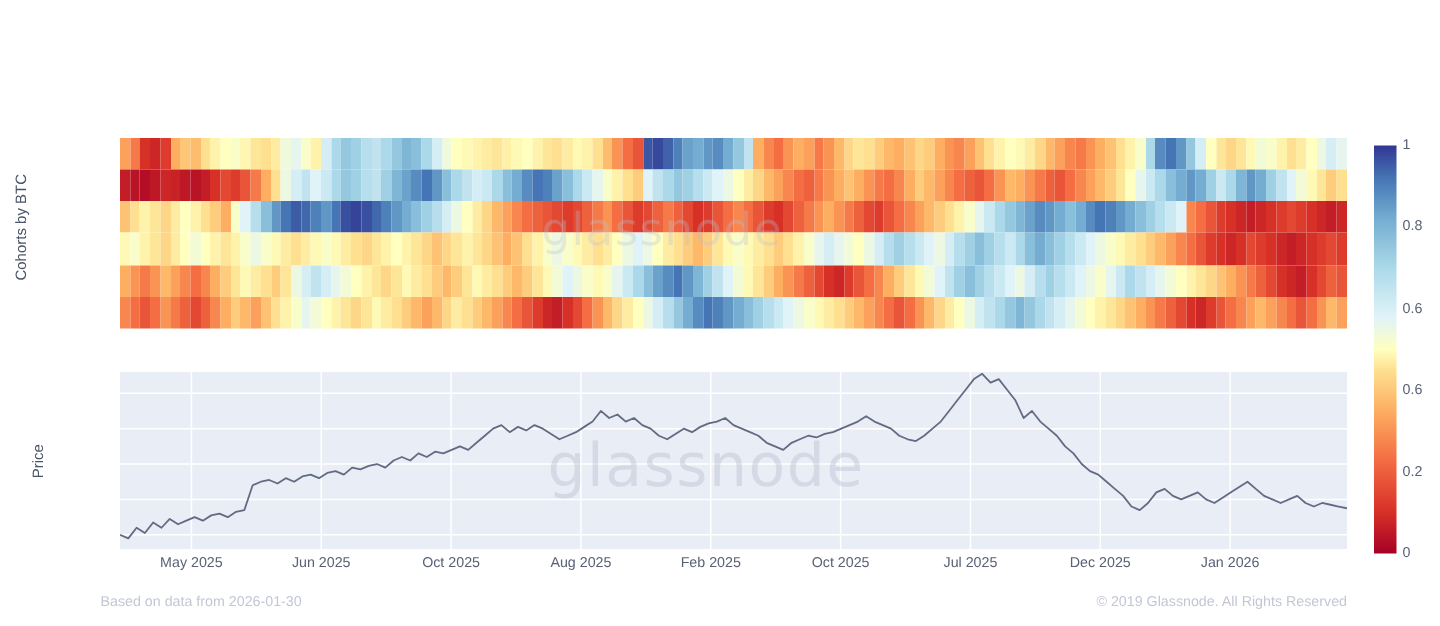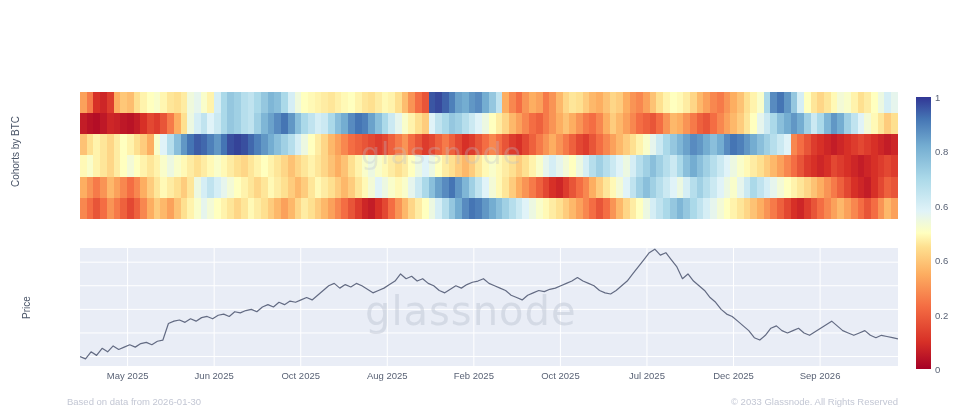--- a/index.html
+++ b/index.html
@@ -120,19 +120,19 @@
 
   <div id="xticks">
       <div class="xtick" style="left: 127.608px;">May 2025</div>
       <div class="xtick" style="left: 214.169px;">Jun 2025</div>
       <div class="xtick" style="left: 300.73px;">Oct 2025</div>
       <div class="xtick" style="left: 387.291px;">Aug 2025</div>
       <div class="xtick" style="left: 473.852px;">Feb 2025</div>
       <div class="xtick" style="left: 560.413px;">Oct 2025</div>
       <div class="xtick" style="left: 646.974px;">Jul 2025</div>
       <div class="xtick" style="left: 733.534px;">Dec 2025</div>
-      <div class="xtick" style="left: 820.095px;">Sep 2026</div>
+      <div class="xtick" style="left: 820.095px;">Jan 2026</div>
     </div>
 
   <div class="footer-note" id="footer-left">Based on data from 2026-01-30</div>
-  <div class="footer-note" id="footer-right">© 2033 Glassnode. All Rights Reserved</div>
+  <div class="footer-note" id="footer-right">© 2019 Glassnode. All Rights Reserved</div>
 
 </div>
 
 </body></html>

